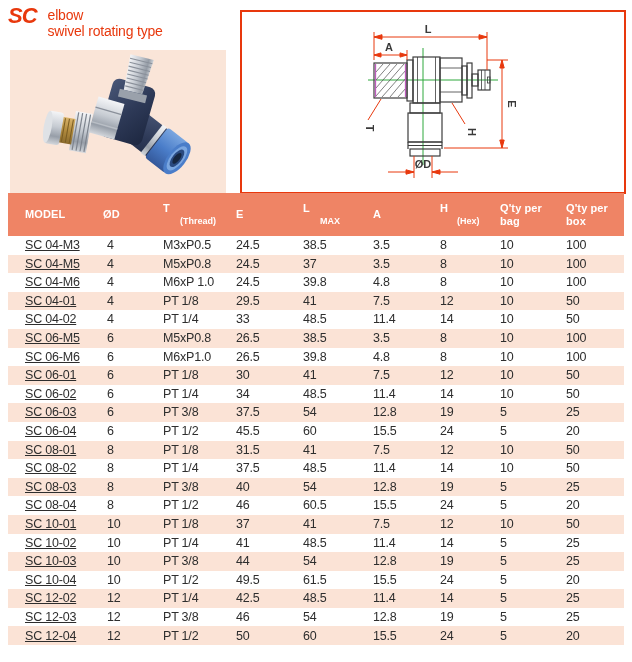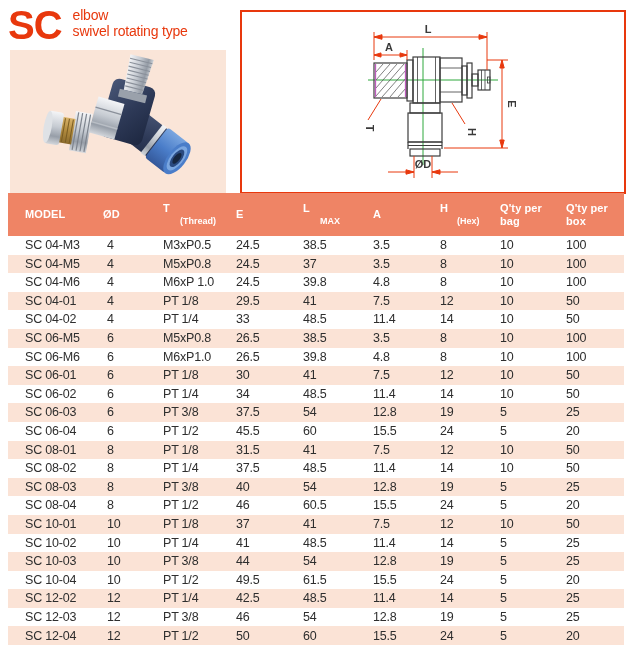--- a/index.html
+++ b/index.html
@@ -5,42 +5,42 @@
   :root{
     --accent-red:#e8380d; --header-bg:#ef8465; --stripe-bg:#fbe3d6;
     --photo-bg:#fae5d8; --ink:#2e2e2e; --line-green:#2fa83c; --line-magenta:#bf5fbf;
   }
   html,body{margin:0;padding:0;background:#fff;}
   body{font-family:"Liberation Sans","DejaVu Sans",sans-serif;color:var(--ink);}
   #page{position:relative;width:632px;height:662px;background:#fff;overflow:hidden;}
 
   
   #title{position:absolute;left:8px;top:5px;display:flex;align-items:flex-start;gap:11px;}
-  .title-code{color:var(--accent-red);font-size:40px;font-weight:bold;line-height:1;letter-spacing:-1px;}
+  .title-code{color:var(--accent-red);font-size:22px;font-weight:bold;line-height:1;letter-spacing:-1px;font-style:italic;}
   .title-sub{color:var(--accent-red);font-size:14px;line-height:1.12;padding-top:3px;letter-spacing:-0.2px;}
 
   
   #photo-panel{position:absolute;left:10px;top:50px;width:216px;height:146px;background:var(--photo-bg);}
   #photo-panel svg{display:block;width:100%;height:100%;}
 
   
   #diagram-panel{position:absolute;left:240px;top:10px;width:386px;height:184px;border:2px solid var(--accent-red);box-sizing:border-box;background:#fff;}
   #diagram-panel svg{display:block;width:100%;height:100%;}
   .dim-label{font-family:"Liberation Sans",sans-serif;font-size:11px;fill:#3a3a3a;font-weight:bold;}
 
   
   #spec-table{position:absolute;left:8px;top:193px;width:616px;border-collapse:collapse;table-layout:fixed;}
   #spec-table thead th{background:var(--header-bg);color:#fff;text-align:left;vertical-align:middle;
     height:39px;padding:2px 2px 2px 8px;font-weight:bold;}
   #spec-table thead th:first-child{padding-left:17px;}
   .hl{font-size:11px;line-height:1.15;letter-spacing:0.1px;}
   .hs{font-size:9px;line-height:1.2;margin-top:1px;margin-left:17px;}
   #spec-table tbody td{height:18.6px;padding:0 2px 0 8px;font-size:12.5px;line-height:1;
     color:var(--ink);letter-spacing:-0.2px;white-space:nowrap;vertical-align:middle;}
-  #spec-table tbody td:first-child{padding-left:17px;}
+  #spec-table tbody td:first-child{padding-left:17px;text-decoration:underline;}
   #spec-table tbody td:nth-child(2){padding-left:12px;}
   #spec-table tbody tr:nth-child(even){background:var(--stripe-bg);}
 </style>
 </head>
 <body>
 
 <div id="page">
 
   <div id="title">
     <div class="title-code">SC</div>

